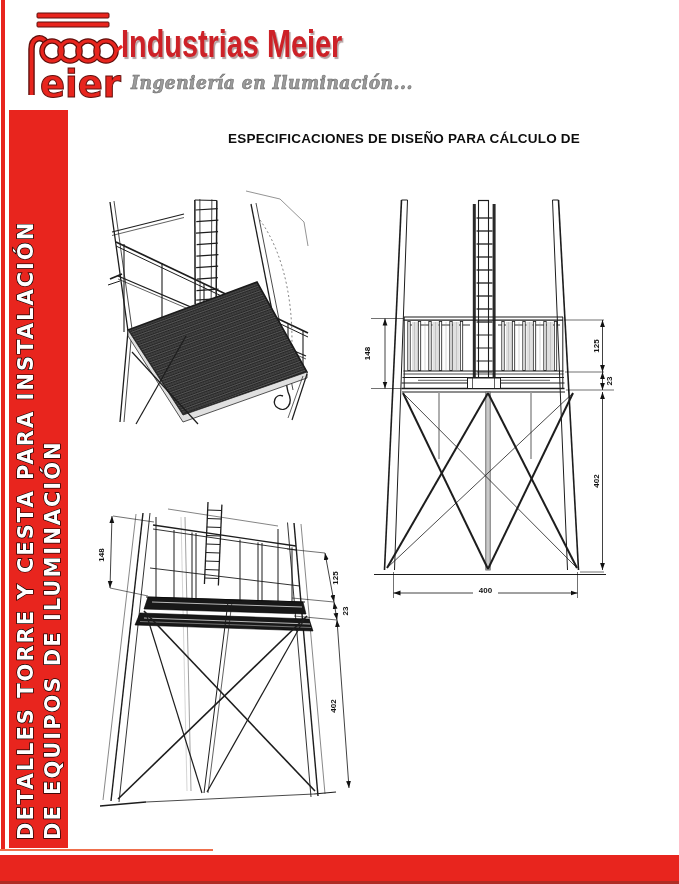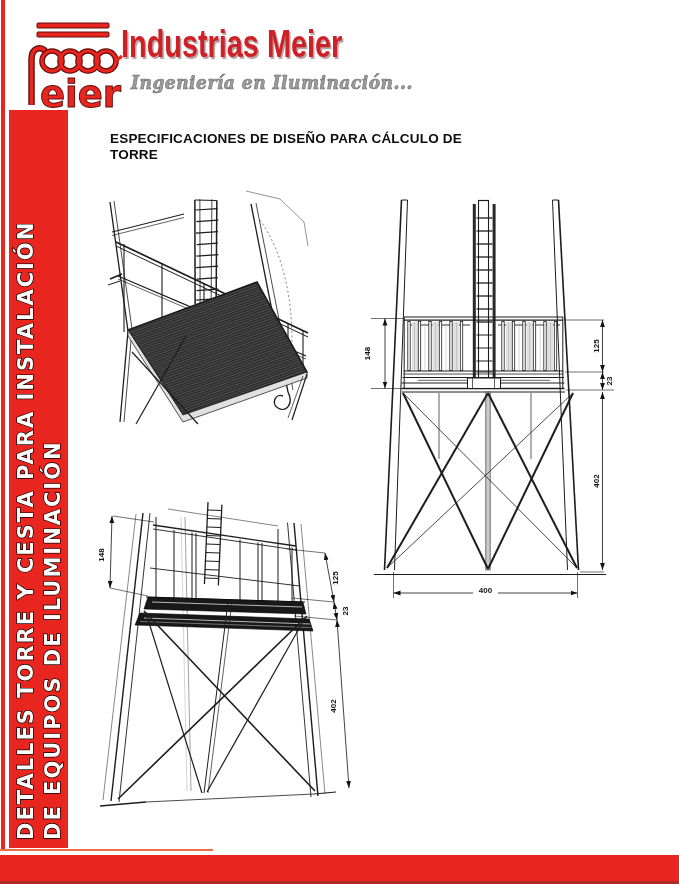--- a/index.html
+++ b/index.html
@@ -16,36 +16,36 @@
   .sidebar-text {
     position:absolute; left:13px; top:840px; width:740px;
     transform:rotate(-90deg); transform-origin:0 0;
     font-family:"DejaVu Sans", sans-serif; font-weight:bold;
     font-size:21px; line-height:27px; letter-spacing:2px;
     color:#ffffff; -webkit-text-stroke:1.3px #000; paint-order:stroke fill;
     white-space:nowrap;
   }
   .sidebar-text div { display:block; }
   
-  .logo { position:absolute; left:25px; top:15px; width:100px; height:98px; }
+  .logo { position:absolute; left:25px; top:5px; width:100px; height:98px; }
   .brand-title {
     position:absolute; left:121px; top:22px; white-space:nowrap;
     font-size:39px; font-weight:bold; color:#cd2127;
     transform:scaleX(0.74); transform-origin:0 0;
     text-shadow:2px 2px 1px rgba(60,8,8,0.38);
   }
   .brand-tagline {
     position:absolute; left:131px; top:72px; white-space:nowrap;
     font-family:"DejaVu Serif", serif; font-style:italic; font-weight:bold;
     font-size:18px; color:#9b9b9b; -webkit-text-stroke:0.6px #6e6e6e;
     letter-spacing:0.5px; transform:scaleX(0.95); transform-origin:0 0;
   }
   
   .heading {
-    position:absolute; left:110px; top:131px; width:470px; text-align:left;
+    position:absolute; left:110px; top:131px; width:470px; text-align:right;
     font-size:13.5px; font-weight:bold; color:#0d0d0d; line-height:16px; letter-spacing:0.2px;
   }
   
   .drw { position:absolute; }
   .drw svg { display:block; }
   .dim-label {
     font-family:"Liberation Sans", sans-serif; font-size:8px; font-weight:bold;
     fill:#111; stroke:none;
   }
 </style>
@@ -85,21 +85,20 @@
       </g>
       <text x="15" y="92" font-family="DejaVu Sans, sans-serif" font-size="37" font-weight="bold" fill="#e8251e" stroke="#5f0f0c" stroke-width="1">eier</text>
     </svg>
   </div>
 
   <div class="brand-title">Industrias Meier</div>
   <div class="brand-tagline">Ingeniería en Iluminación...</div>
 
   <div class="heading">
     <div>ESPECIFICACIONES DE DISEÑO PARA CÁLCULO DE</div>
-    <div>TORRE</div>
   </div>
 
   <div class="drw" style="left:108px; top:186px;">
     <svg width="207" height="239" viewBox="0 0 207 239">
       <defs>
         <pattern id="d1mesh" width="5" height="5" patternUnits="userSpaceOnUse" patternTransform="rotate(-20)">
           <rect width="5" height="5" fill="#1f1f1f"></rect>
           <path d="M0,0.5 H5 M0,3 H5" stroke="#8a8a8a" stroke-width="0.5"></path>
           <path d="M1.2,0 V5 M3.7,0 V5" stroke="#555" stroke-width="0.4"></path>
         </pattern>

